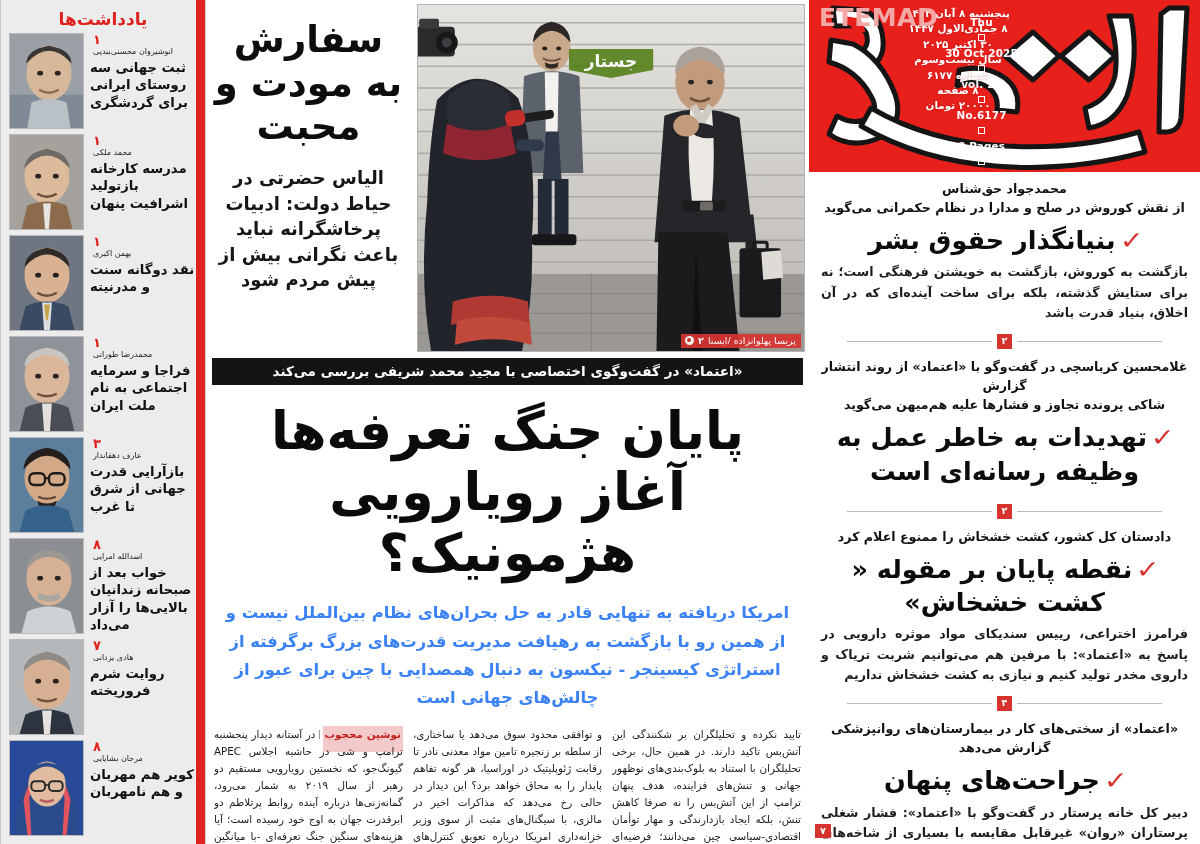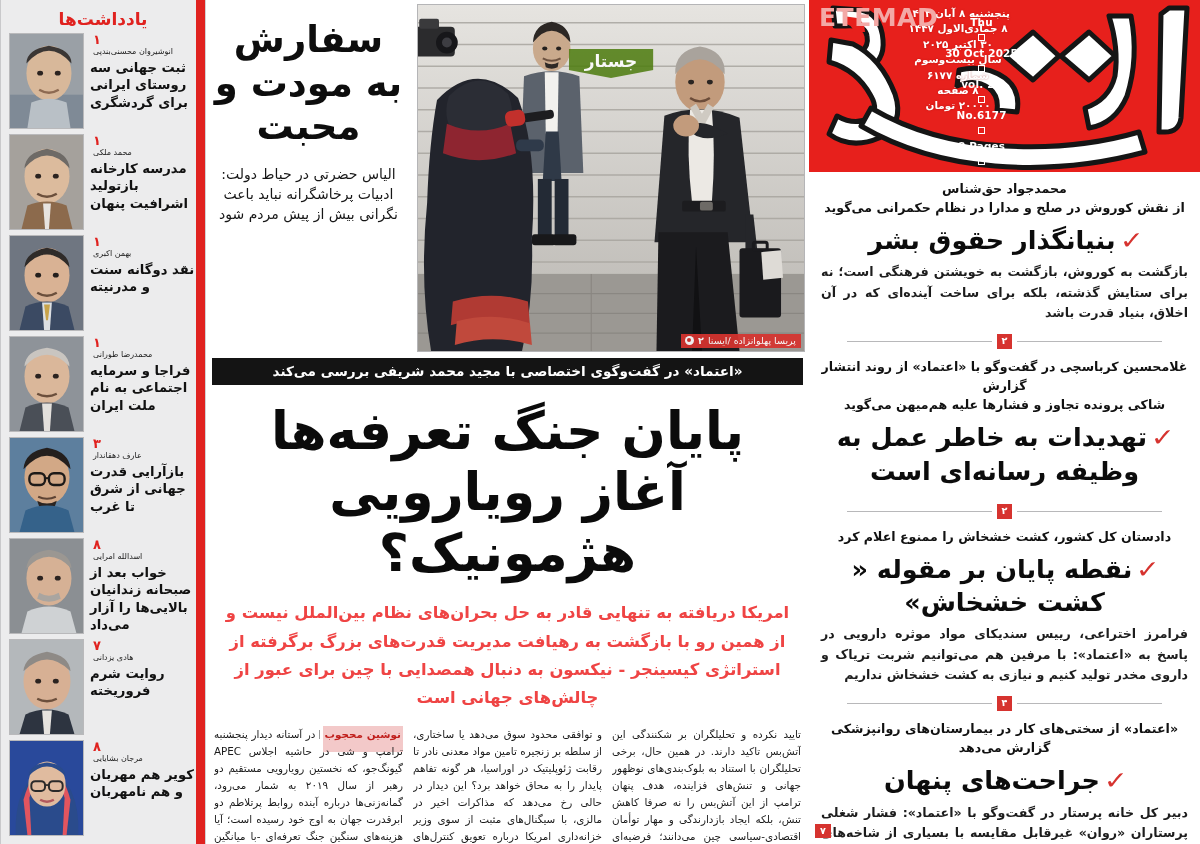--- a/index.html
+++ b/index.html
@@ -105,22 +105,22 @@
   }
   .lead-title {
     font-size: 37px;
     font-weight: bold;
     line-height: 1.18;
     color: #0d0d0d;
     letter-spacing: -1px;
     margin-top: 12px;
   }
   .lead-sub {
-    font-size: 14px;
-    font-weight: normal;
+    font-size: 18px;
+    font-weight: bold;
     line-height: 1.42;
     color: #161616;
     margin-top: 16px;
     letter-spacing: -0.3px;
   }
   .photo-wrap {
     flex: 1 1 auto;
     position: relative;
     margin: 4px 4px 0 6px;
     border: 1px solid #b5b5b7;
@@ -176,21 +176,21 @@
     line-height: 1.17;
     color: #0b0b0b;
     letter-spacing: -1.6px;
     padding: 16px 8px 4px;
   }
   .main-deck {
     text-align: center;
     font-size: 16.4px;
     font-weight: bold;
     line-height: 1.72;
-    color: #ef4444;
+    color: #3b82f6;
     padding: 12px 16px 8px;
     letter-spacing: -0.35px;
   }
   .body-cols {
     display: flex;
     flex-direction: row-reverse;
     gap: 10px;
     padding: 6px 8px 0 8px;
     height: 152px;
     overflow: hidden;

